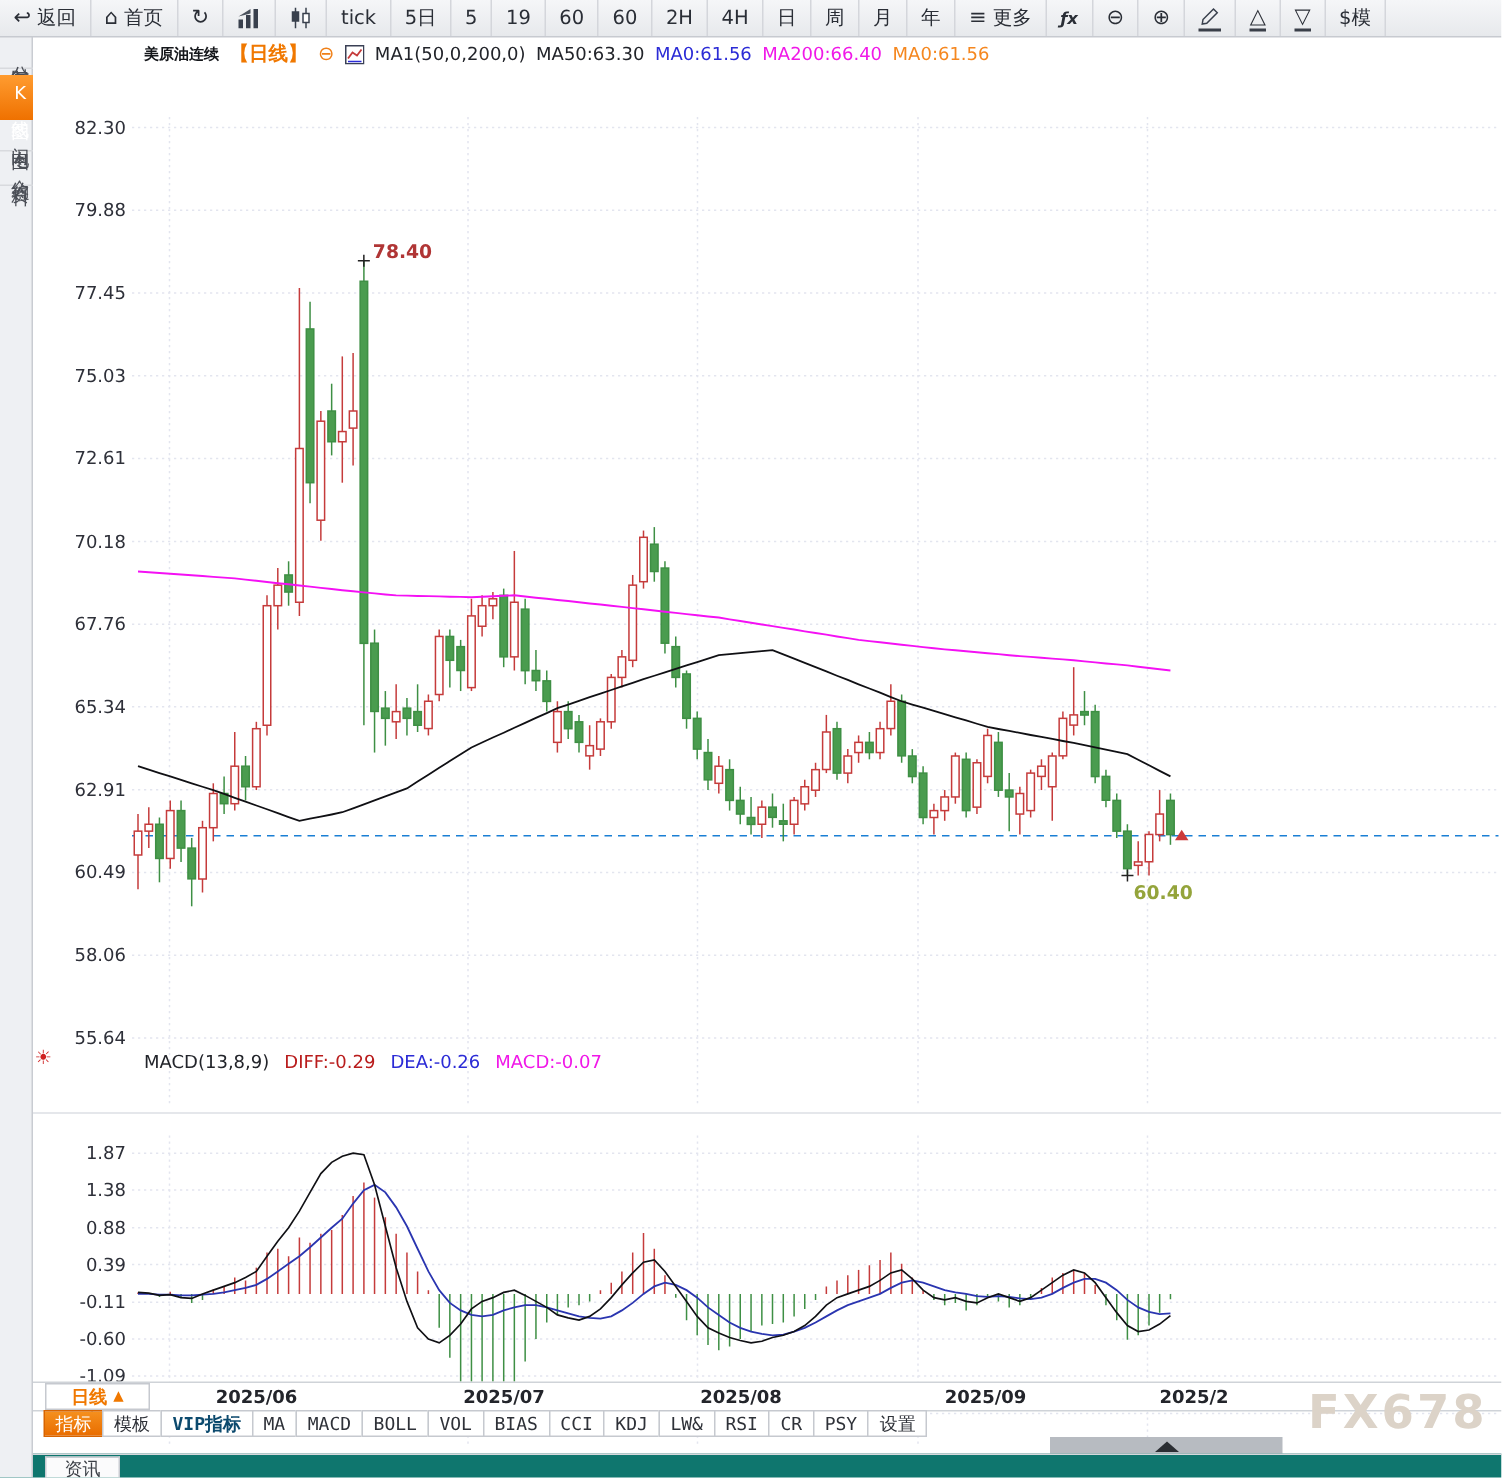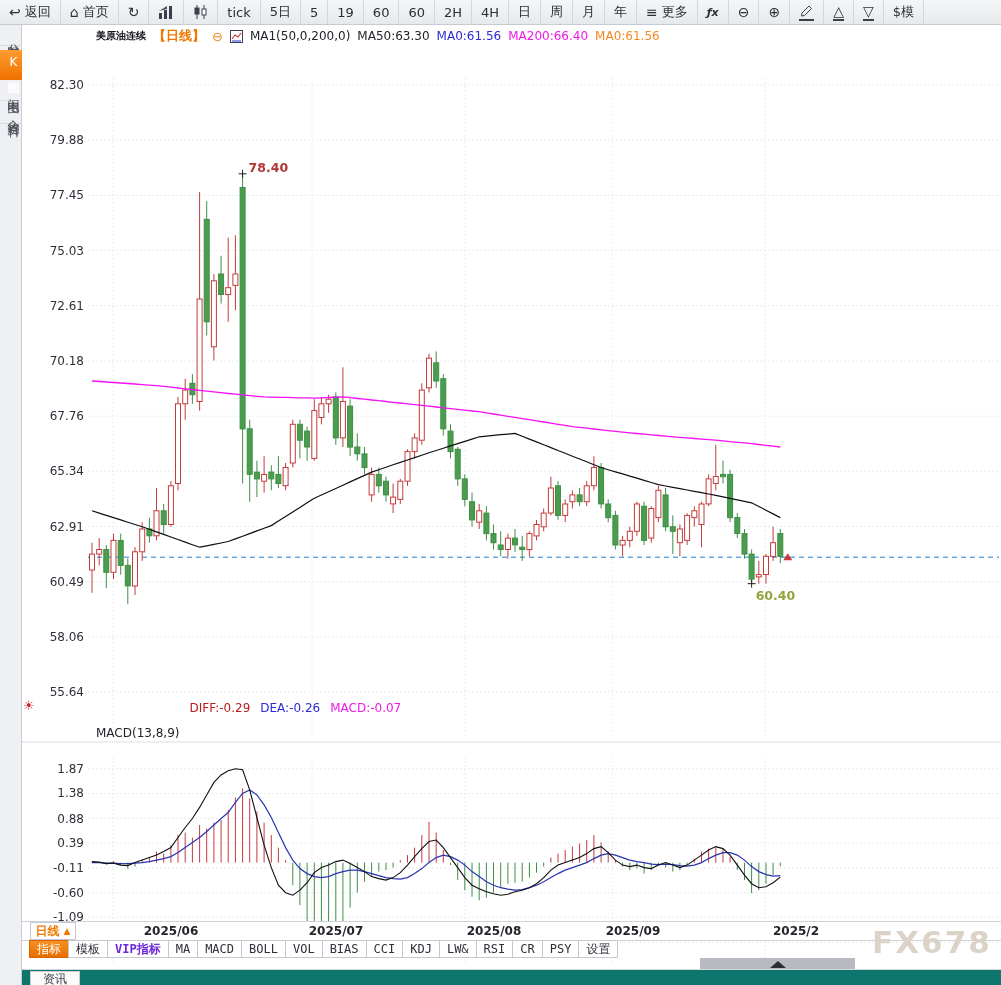--- a/index.html
+++ b/index.html
@@ -29,39 +29,39 @@
   .chart-header .sym{font-weight:bold;color:#14161a;font-size:10px;}
   .chart-header .per{color:#f07800;font-weight:bold;font-size:13px;}
   .collapse-ic{color:#f08018;font-size:13px;line-height:1;cursor:pointer;}
   .mini-chart-ic{display:inline-flex;}
   .ma-set{color:#22242a;}
   .ma50{color:#22242a;}
   .ma0b{color:#2b2bd6;}
   .ma200{color:#f018e8;}
   .ma0o{color:#f5871f;}
   .macd-header{position:absolute;left:96px;top:701px;z-index:10;display:flex;gap:10px;font-size:12px;white-space:nowrap;}
-  .macd-header .t{color:#22242a;margin-top:25px;}
+  .macd-header .t{color:#22242a;}
   .macd-header .diff{color:#b91c1c;}
   .macd-header .dea{color:#2b2bd6;}
   .macd-header .macdv{color:#f018e8;}
   .ind-gear{position:absolute;left:23px;top:699px;z-index:10;font-size:13px;color:#cf2222;cursor:pointer;line-height:1;}
   
   .xstrip{position:absolute;left:22px;right:0;top:921px;height:18px;background:#fff;
           border-top:1px solid #cfd3d8;border-bottom:1px solid #cfd3d8;z-index:20;}
-  .period-box{position:absolute;left:8px;top:0;bottom:0;width:46px;border:1px solid #c6c9cf;box-sizing:border-box;
+  .period-box{position:absolute;left:8px;top:0;bottom:0;width:70px;border:1px solid #c6c9cf;box-sizing:border-box;
               display:flex;align-items:center;justify-content:center;gap:4px;background:#fff;cursor:pointer;
               color:#f07800;font-weight:bold;font-size:12px;}
   .period-box .arr{font-size:9px;color:#f07800;}
   .xlab{position:absolute;top:2px;transform:translateX(-50%);font-size:12px;color:#23252b;font-weight:bold;margin-left:26px;}
   .tabs{position:absolute;left:30px;top:940px;height:18px;display:flex;z-index:20;}
   .tab{height:18px;box-sizing:border-box;border:1px solid #c6c9cf;margin-left:-1px;background:#fff;
        display:flex;align-items:center;justify-content:center;padding:0 7px;font-size:12px;color:#2e3138;
        cursor:pointer;white-space:nowrap;font-family:"DejaVu Sans Mono","Liberation Mono",monospace;}
   .tab.active{background:linear-gradient(#f5901e,#e96d00);color:#fff;border-color:#d86400;}
-  .tab.vip{color:#6d28d9;font-weight:bold;}
+  .tab.vip{color:#0c4a6e;font-weight:bold;}
   .expander{position:absolute;left:700px;top:958px;width:155px;height:12px;background:#b7bbc1;z-index:20;cursor:pointer;
             display:flex;align-items:center;justify-content:center;}
   .expander .tri{width:0;height:0;border-left:8px solid transparent;border-right:8px solid transparent;
                  border-bottom:7px solid #2b2e33;}
   .bottombar{position:absolute;left:0;right:0;top:969px;height:16px;background:#0f766e;border-top:1px solid #d5d8dc;z-index:20;}
   .newstab{position:absolute;left:30px;top:1px;height:15px;padding:0 12px;background:#fbfbfc;border:1px solid #c9ccd2;
            border-bottom:none;display:flex;align-items:center;font-size:12px;color:#3c4047;cursor:pointer;}
   .watermark{position:absolute;left:872px;top:924px;z-index:40;font-size:31px;font-weight:bold;color:#dcd3c8;
              letter-spacing:2px;pointer-events:none;}
 </style>
@@ -567,21 +567,21 @@
 </div>
 
 <div class="xstrip">
   <div class="period-box">
     <span>日线</span>
     <span class="arr">▲</span>
   </div>
 <span class="xlab" style="left: 123px;">2025/06</span>
     <span class="xlab" style="left: 288px;">2025/07</span>
     <span class="xlab" style="left: 446px;">2025/08</span>
-    <span class="xlab" style="left: 585px;">2025/09</span>
+    <span class="xlab" style="left: 609px;">2025/09</span>
     <span class="xlab" style="left: 748px;">2025/2</span>
   </div>
 
 <div class="tabs">
     <div class="tab active">指标</div>
     <div class="tab">模板</div>
     <div class="tab vip">VIP指标</div>
     <div class="tab">MA</div>
     <div class="tab">MACD</div>
     <div class="tab">BOLL</div>

